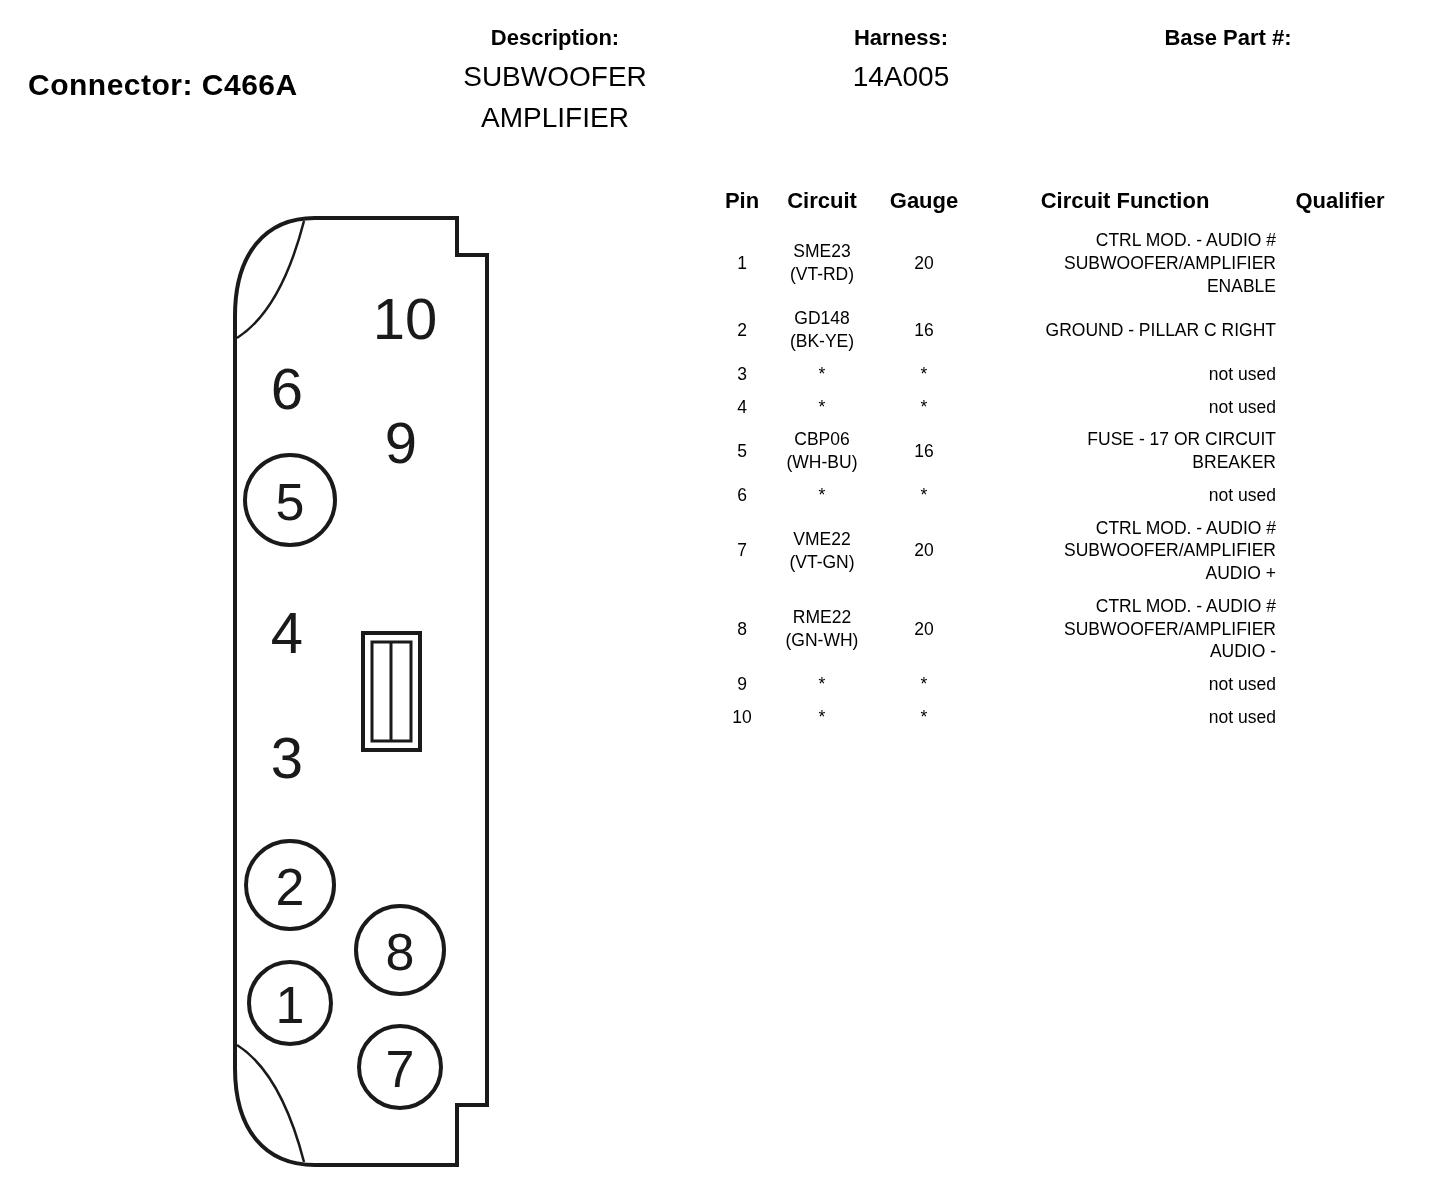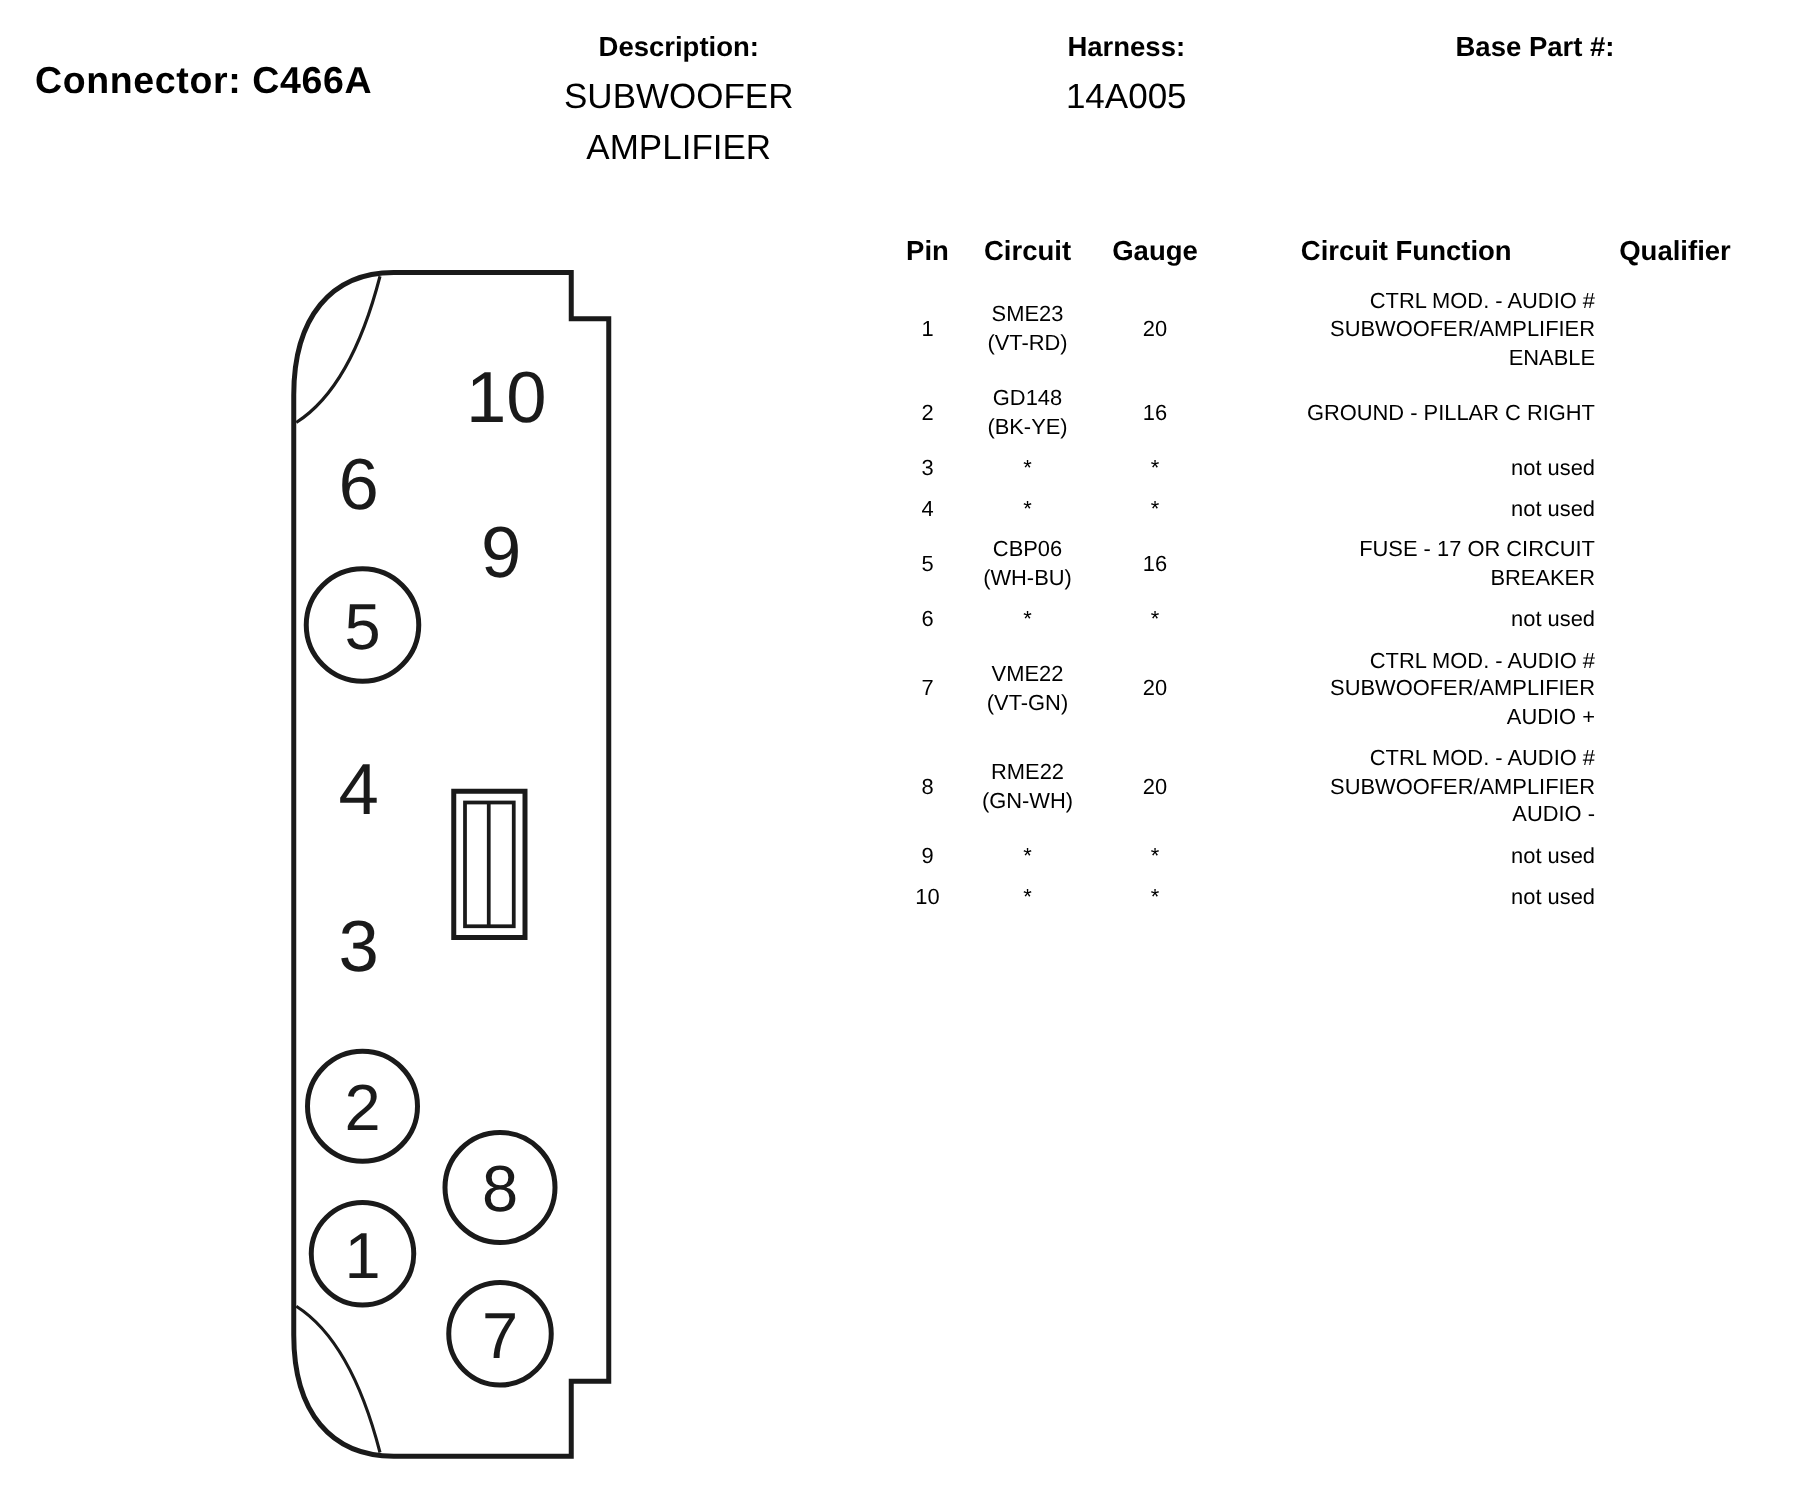--- a/index.html
+++ b/index.html
@@ -8,28 +8,28 @@
     background: #ffffff;
     color: #000000;
     font-family: "Liberation Sans", sans-serif;
     overflow: hidden;
     position: relative;
   }
   .abs { position: absolute; }
 
   
   .connector-title {
-    left: 28px; top: 48px;
+    left: 28px; top: 68px;
     font-size: 30px; font-weight: bold;
     letter-spacing: 0.5px;
   }
   .hdr-block { text-align: center; }
   .hdr-label { font-size: 22px; font-weight: bold; margin-bottom: 6px; }
   .hdr-value { font-size: 28px; font-weight: normal; white-space: pre-line; line-height: 1.45; }
-  .hdr-description { left: 408px; top: 25px; width: 270px; }
+  .hdr-description { left: 420px; top: 25px; width: 270px; }
   .hdr-harness     { left: 811px; top: 25px; width: 180px; }
   .hdr-basepart    { left: 1118px; top: 25px; width: 220px; }
 
   
   .connector-art { left: 225px; top: 210px; }
   .connector-art svg text {
     font-family: "Liberation Sans", sans-serif;
     fill: #1a1a1a;
   }
 

